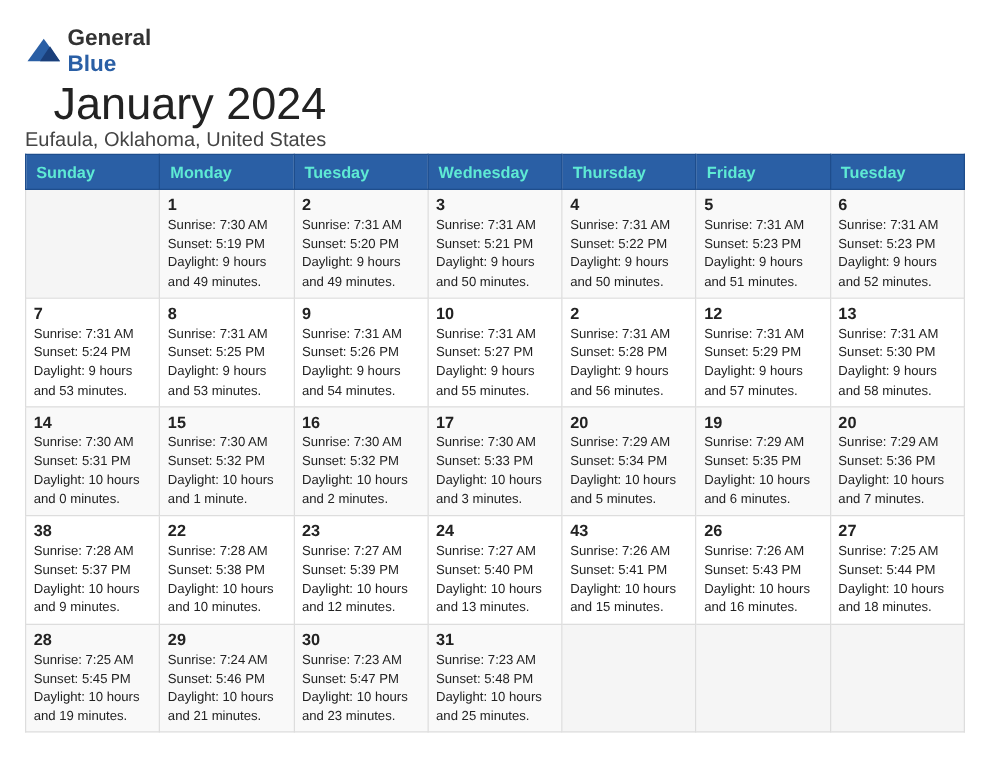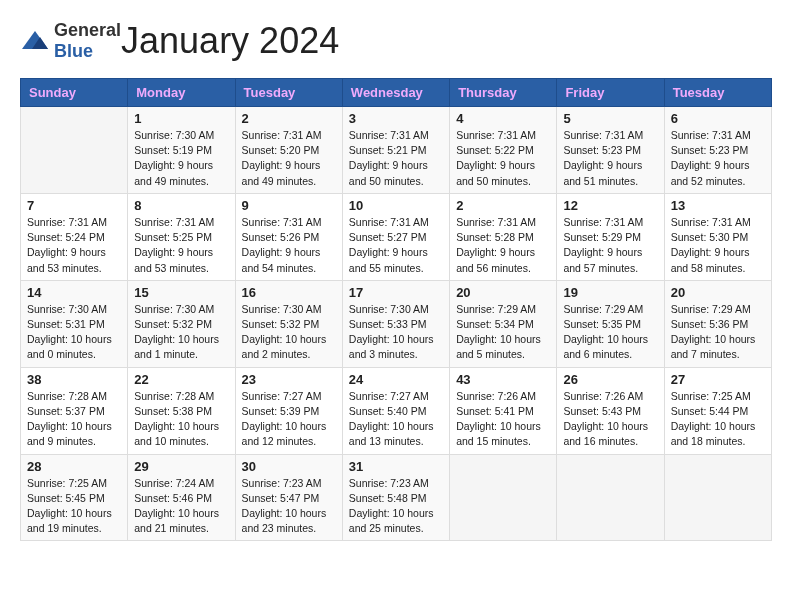--- a/index.html
+++ b/index.html
@@ -5,23 +5,24 @@
     * { box-sizing: border-box; margin: 0; padding: 0; }
     body {
       font-family: Arial, sans-serif;
       background: #fff;
       width: 792px;
       min-height: 612px;
       padding: 20px;
     }
     .header-section {
       display: flex;
-      justify-content: flex-start;
+      justify-content: center;
       align-items: flex-start;
-      margin-bottom: 16px;
+      margin-bottom: 1px;
+      flex-direction: column;
     }
     .logo {
       display: flex;
       align-items: center;
       gap: 4px;
     }
     .logo-icon {
       width: 30px;
       height: 24px;
     }
@@ -37,21 +38,21 @@
       font-size: 16px;
       color: #444;
     }
     .calendar {
       width: 100%;
       border-collapse: collapse;
       border: 1px solid #ccc;
     }
     .calendar th {
       background-color: #2a5fa5;
-      color: #f0abfc;
+      color: #5eead4;
       font-size: 13px;
       font-weight: bold;
       padding: 6px 8px;
       text-align: left;
       border: 1px solid #1e4d8c;
     }
     .calendar td {
       vertical-align: top;
       padding: 4px 6px;
       font-size: 10.5px;
@@ -91,20 +92,21 @@
       <polygon points="15,2 28,20 2,20" fill="#2a5fa5"></polygon>
       <polygon points="20,8 28,20 12,20" fill="#1a3f7a"></polygon>
     </svg>
     <div>
       <span style="font-size:18px;font-weight:bold;color:#333;">General</span><br>
       <span style="font-size:18px;font-weight:bold;color:#2a5fa5;">Blue</span>
     </div>
   </div>
   <div class="title-section">
     <div class="month-year">January 2024</div>
+    <div class="location">Eufaula, Oklahoma, United States</div>
   </div>
 </div>
 
 <table class="calendar">
   <thead>
     <tr>
     <th>Sunday</th>
         <th>Monday</th>
         <th>Tuesday</th>
         <th>Wednesday</th>

